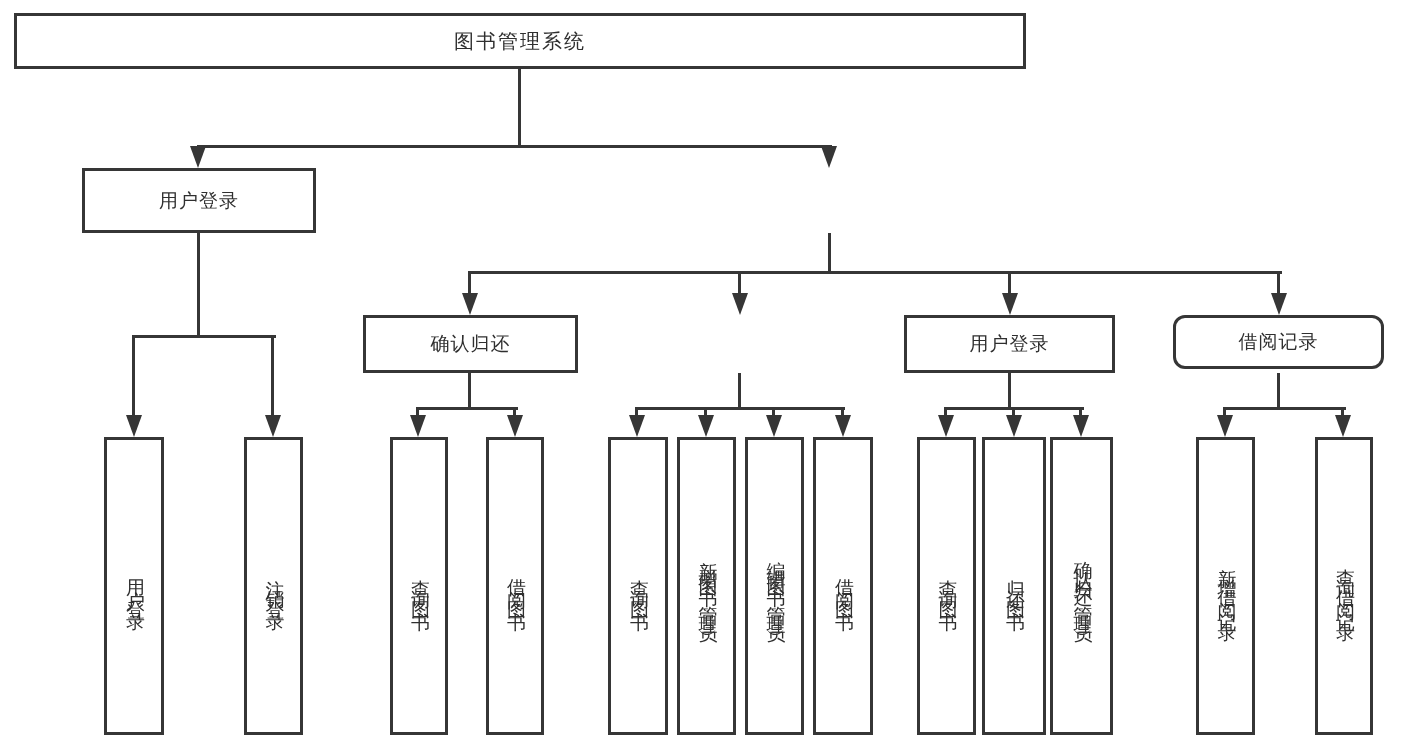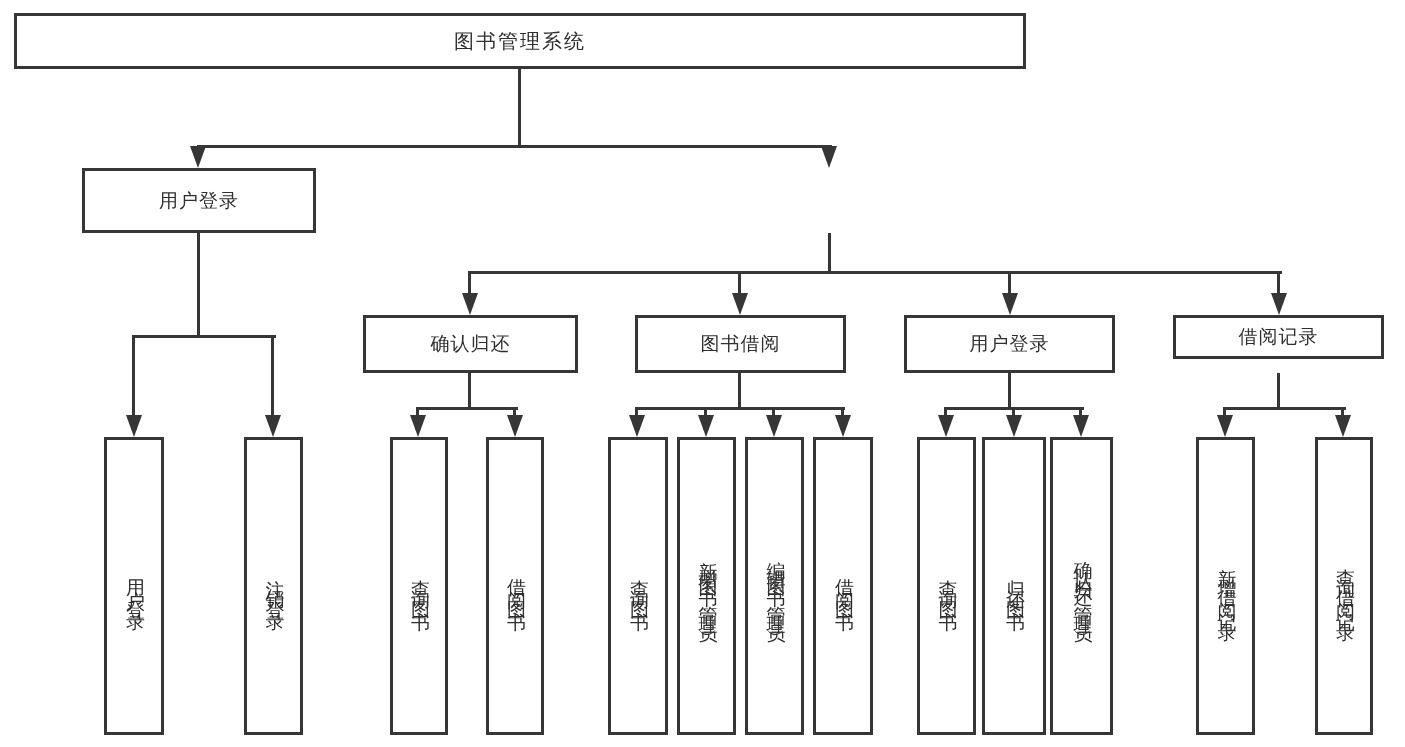--- a/index.html
+++ b/index.html
@@ -82,23 +82,22 @@
   <div class="vline" style="left:468px;top:274px;width:3px;height:20px;"></div>
   <div class="arrow" style="left:462px;top:293px;"></div>
   <div class="vline" style="left:738px;top:274px;width:3px;height:20px;"></div>
   <div class="arrow" style="left:732px;top:293px;"></div>
   <div class="vline" style="left:1008px;top:274px;width:3px;height:20px;"></div>
   <div class="arrow" style="left:1002px;top:293px;"></div>
   <div class="vline" style="left:1277px;top:274px;width:3px;height:20px;"></div>
   <div class="arrow" style="left:1271px;top:293px;"></div>
 
   <div class="box" style="left:363px;top:315px;width:215px;height:58px;">确认归还</div>
-  <div class="box" style="left:635px;top:315px;width:211px;height:58px;">图书借阅</div>
   <div class="box" style="left:904px;top:315px;width:211px;height:58px;">用户登录</div>
-  <div class="box" style="left:1173px;top:315px;width:211px;height:44px;">借阅记录</div>
+  <div class="box" style="left:1173px;top:315px;width:211px;height:54px;border-radius:12px;">借阅记录</div>
 
   <div class="vline" style="left:468px;top:373px;width:3px;height:37px;"></div>
   <div class="hline" style="left:416px;top:407px;width:102px;height:3px;"></div>
   <div class="vline" style="left:416px;top:410px;width:3px;height:8px;"></div>
   <div class="arrow" style="left:410px;top:415px;"></div>
   <div class="vline" style="left:513px;top:410px;width:3px;height:8px;"></div>
   <div class="arrow" style="left:507px;top:415px;"></div>
 
   <div class="vline" style="left:738px;top:373px;width:3px;height:37px;"></div>
   <div class="hline" style="left:635px;top:407px;width:210px;height:3px;"></div>

